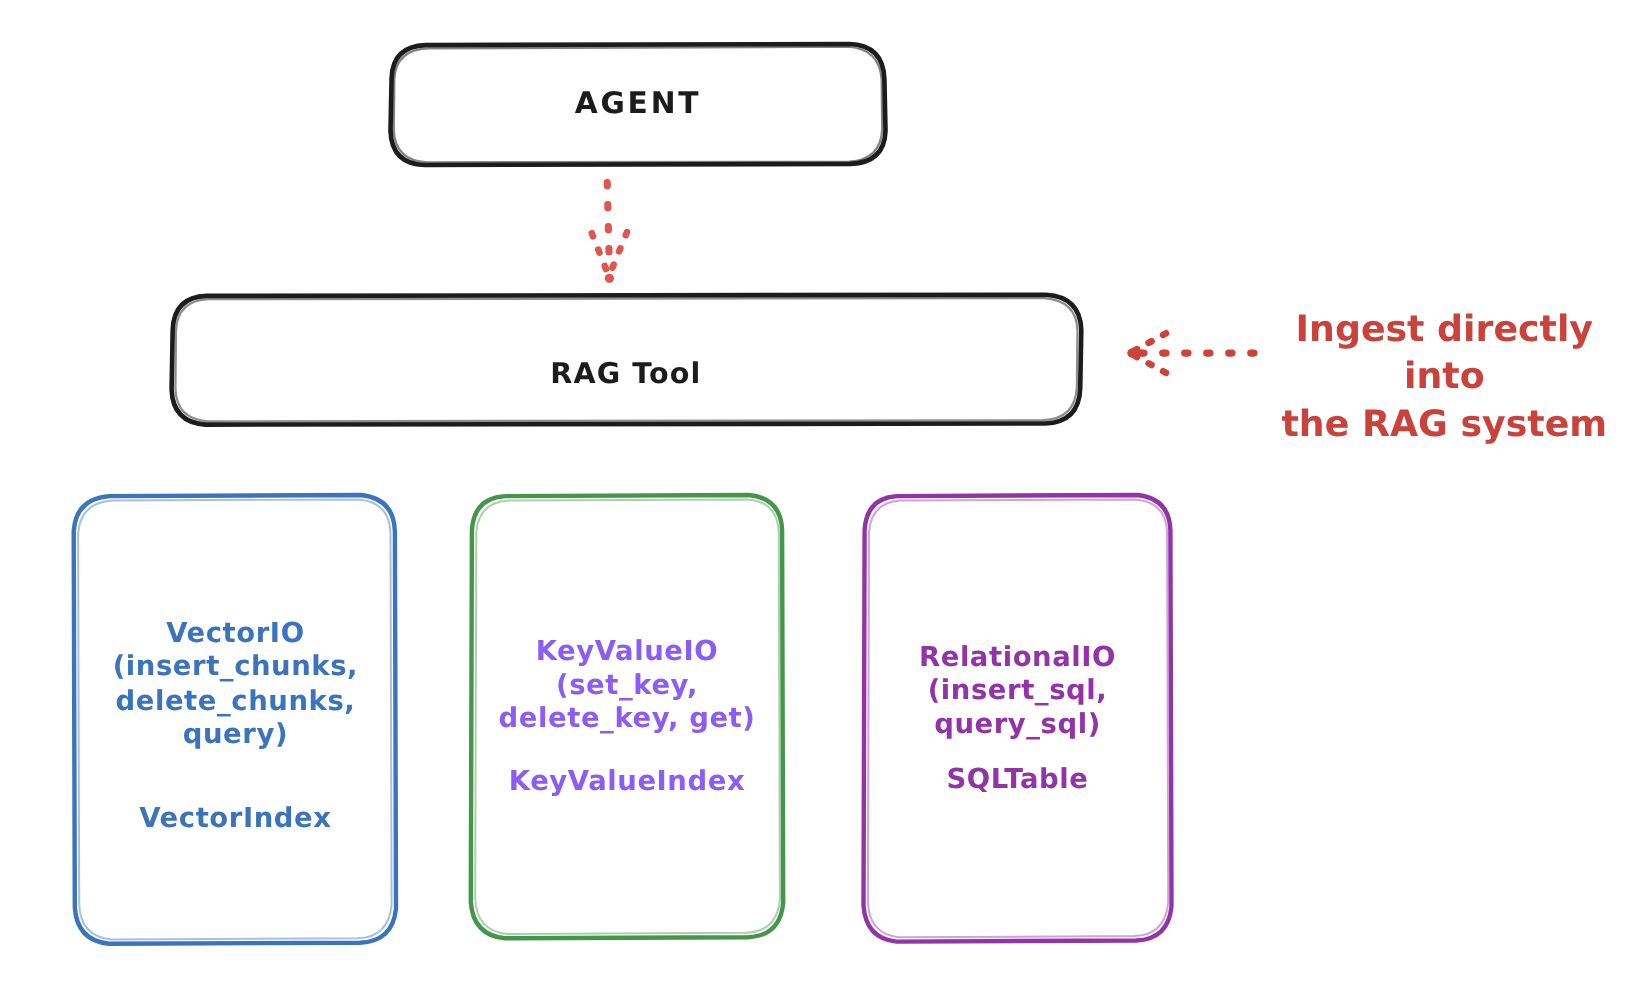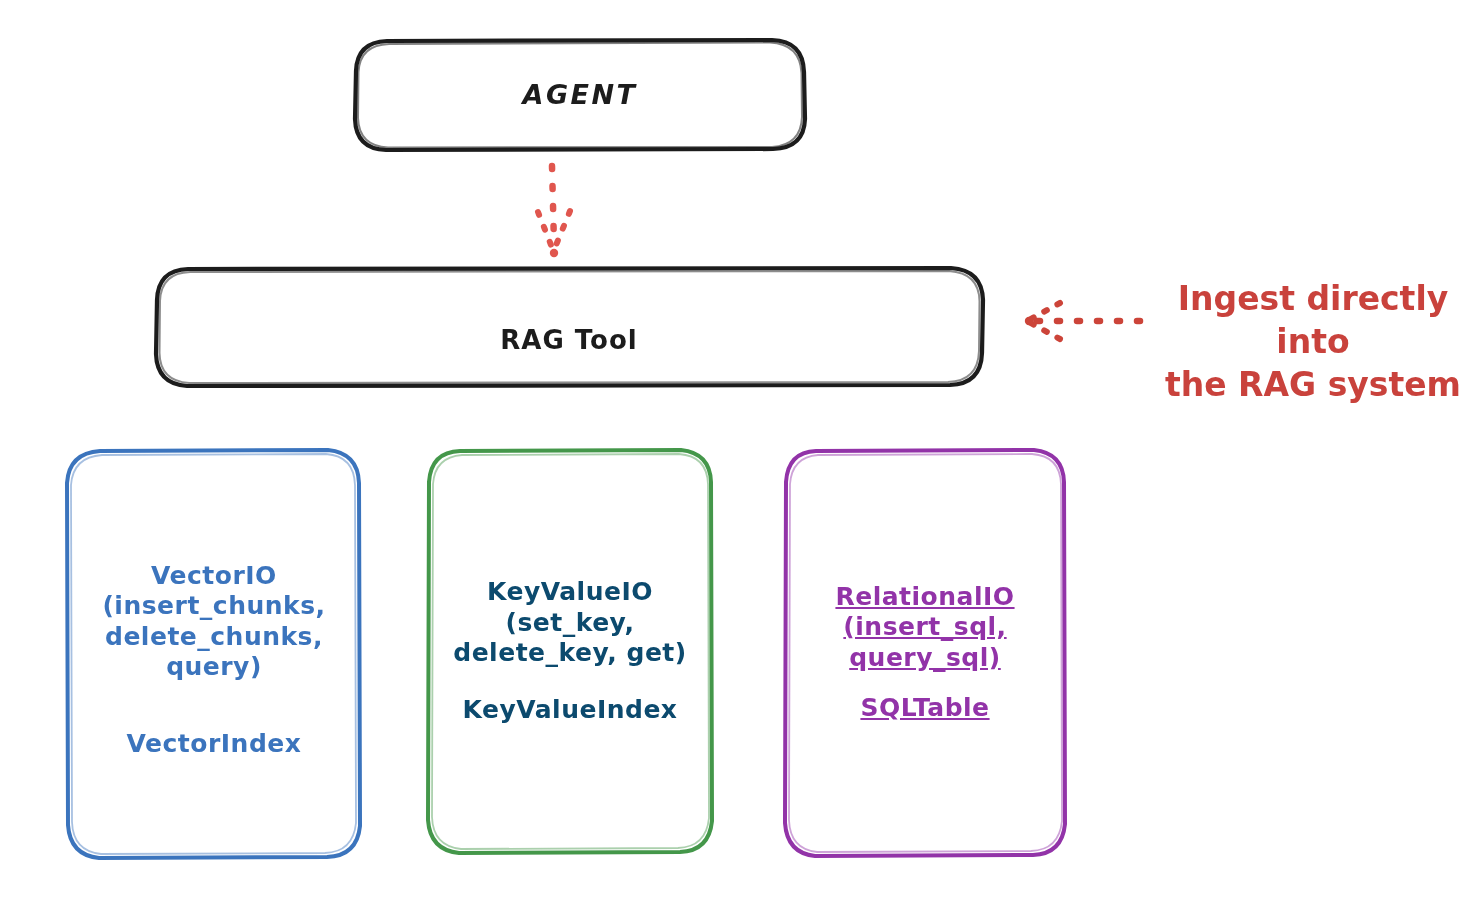--- a/index.html
+++ b/index.html
@@ -41,21 +41,20 @@
   }
   .hand {
     font-family: "DejaVu Sans", sans-serif;
     font-weight: 600;
   }
   
   #agent-label {
     left: 355px; top: 40px;
     width: 450px; height: 110px;
     font-size: 27px;
-    font-style: italic;
     font-weight: 700;
     letter-spacing: 2.5px;
     color: #1c1c1c;
   }
   
   #rag-label {
     left: 155px; top: 268px;
     width: 828px; height: 146px;
     font-size: 26px;
     font-weight: 600;
@@ -67,30 +66,29 @@
     left: 68px; top: 456px;
     width: 292px; height: 408px;
     font-size: 25px;
     color: #3b74bd;
     flex-direction: column;
   }
   #keyvalue-label {
     left: 428px; top: 450px;
     width: 284px; height: 402px;
     font-size: 25px;
-    color: #0c4a6e;
+    color: #8b5cf6;
     flex-direction: column;
   }
   #relational-label {
     left: 785px; top: 450px;
     width: 280px; height: 405px;
     font-size: 25px;
     color: #9233a8;
     flex-direction: column;
-    text-decoration: underline;
   }
   .api-block { white-space: pre-line; }
   .index-block { margin-top: 38px; }
   #vector-label .index-block { margin-top: 46px; }
   #keyvalue-label .index-block { margin-top: 26px; }
   #relational-label .index-block { margin-top: 20px; }
 
   
   #annotation-text {
     position: absolute;

